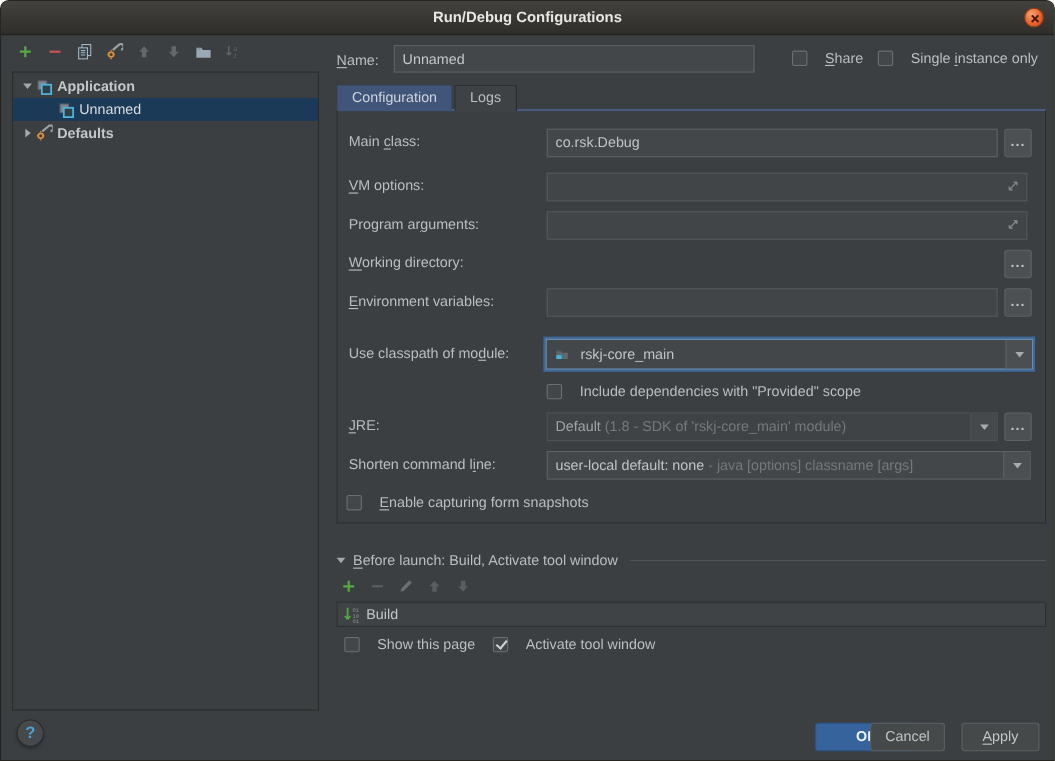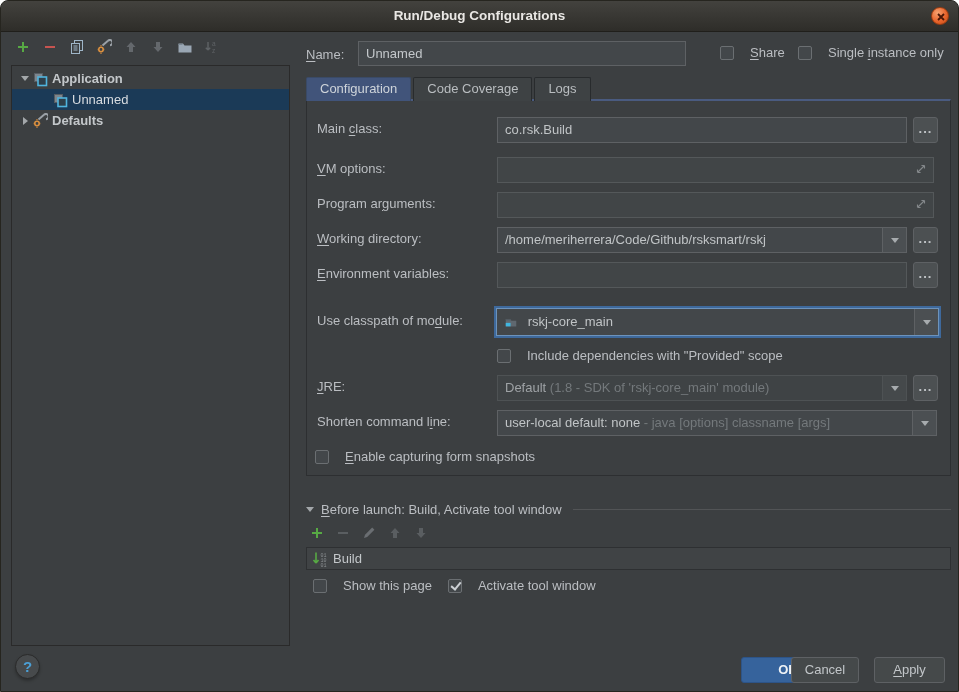--- a/index.html
+++ b/index.html
@@ -168,53 +168,46 @@
     <span class="cb"></span>
     <span><u>S</u>hare</span>
   </span>
   <span class="cb-wrap" style="position:absolute;left:797px;top:44px;">
     <span class="cb"></span>
     <span>Single <u>i</u>nstance only</span>
   </span>
 
   <div class="tabs">
     <div class="tab selected"><span>Configuration</span></div>
-    <div class="tab"><span>Code Coverage</span></div>
     <div class="tab"><span>Logs</span></div>
   </div>
 
   <div class="panel">
 
     <span class="flabel" style="left:10px;top:20px;">Main <u>c</u>lass:</span>
-    <div class="tfield" style="left:190px;top:16px;width:410px;"><span>co.rsk.Build</span></div>
+    <div class="tfield" style="left:190px;top:16px;width:410px;"><span>co.rsk.Debug</span></div>
     <div class="browse-btn" style="left:606px;top:16px;">...</div>
 
     <span class="flabel" style="left:10px;top:60px;"><u>V</u>M options:</span>
     <div class="tfield dim" style="left:190px;top:56px;width:437px;">
       <span></span>
       <svg class="expand-ic" width="14" height="14" viewBox="0 0 16 16">
           <path d="M4 12L12 4M4 12V8.5M4 12h3.5M12 4v3.5M12 4H8.5" stroke="#83878a" stroke-width="1.3" fill="none"></path>
         </svg>
     </div>
 
     <span class="flabel" style="left:10px;top:95px;">Program ar<u>g</u>uments:</span>
     <div class="tfield dim" style="left:190px;top:91px;width:437px;">
       <span></span>
       <svg class="expand-ic" width="14" height="14" viewBox="0 0 16 16">
           <path d="M4 12L12 4M4 12V8.5M4 12h3.5M12 4v3.5M12 4H8.5" stroke="#83878a" stroke-width="1.3" fill="none"></path>
         </svg>
     </div>
 
     <span class="flabel" style="left:10px;top:130px;"><u>W</u>orking directory:</span>
-    <div class="combo" style="left:190px;top:126px;width:410px;">
-      <span>/home/meriherrera/Code/Github/rsksmart/rskj</span>
-      <span class="arrow-btn">
-          <span class="tri"></span>
-        </span>
-    </div>
     <div class="browse-btn" style="left:606px;top:126px;">...</div>
 
     <span class="flabel" style="left:10px;top:165px;"><u>E</u>nvironment variables:</span>
     <div class="tfield dim" style="left:190px;top:161px;width:410px;"><span></span></div>
     <div class="browse-btn" style="left:606px;top:161px;">...</div>
 
     <span class="flabel" style="left:10px;top:212px;">Use classpath of mo<u>d</u>ule:</span>
     <div class="combo focused" style="left:189px;top:207px;width:443px;height:28px;line-height:26px;">
       <svg class="mod-ic" width="14" height="14" viewBox="0 0 16 16">
           <path d="M2 4.5h5l1.5 2H14V13H2z" fill="#5f6870"></path>

